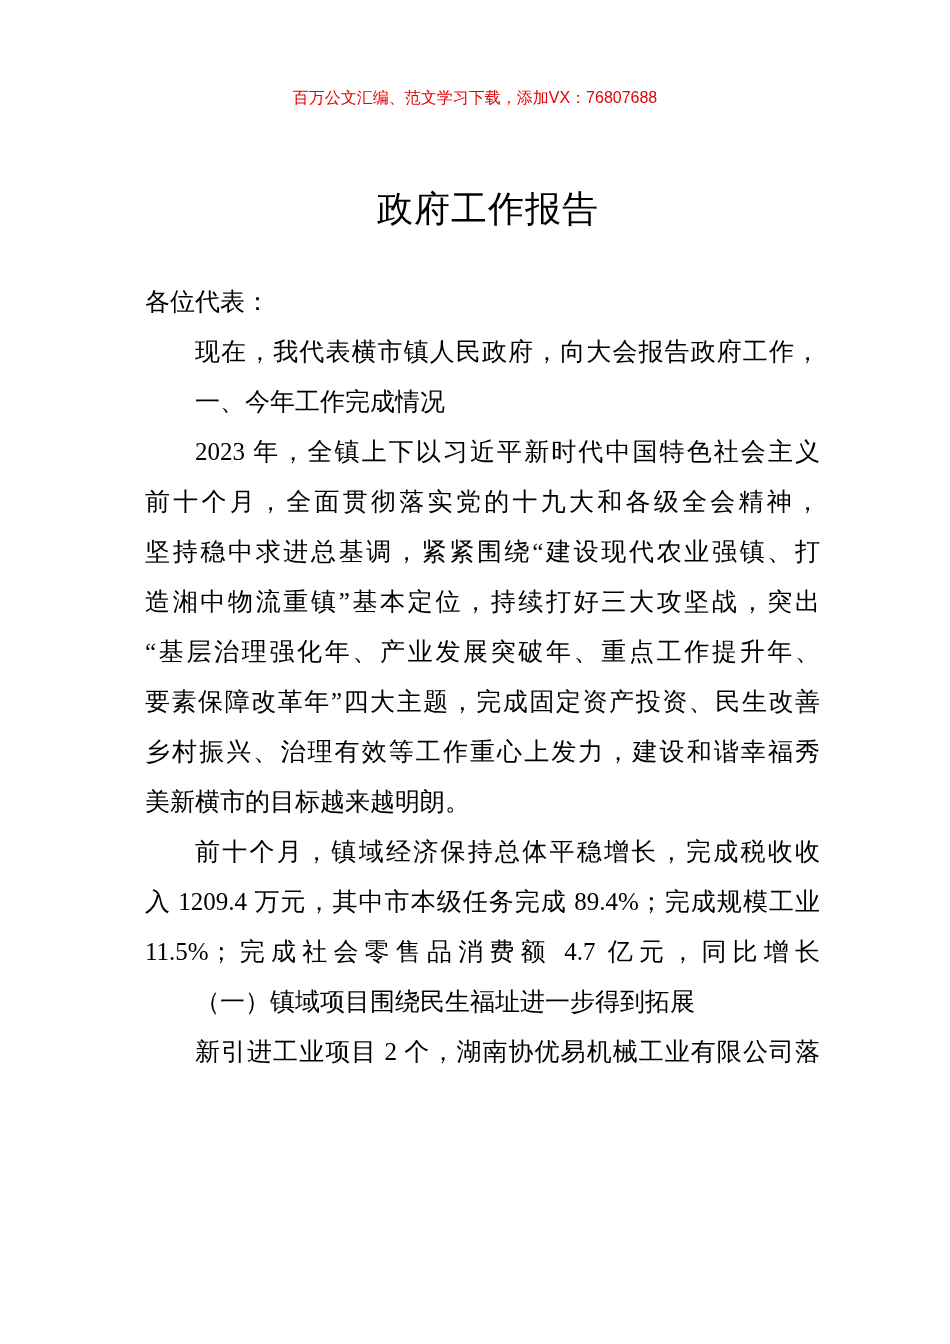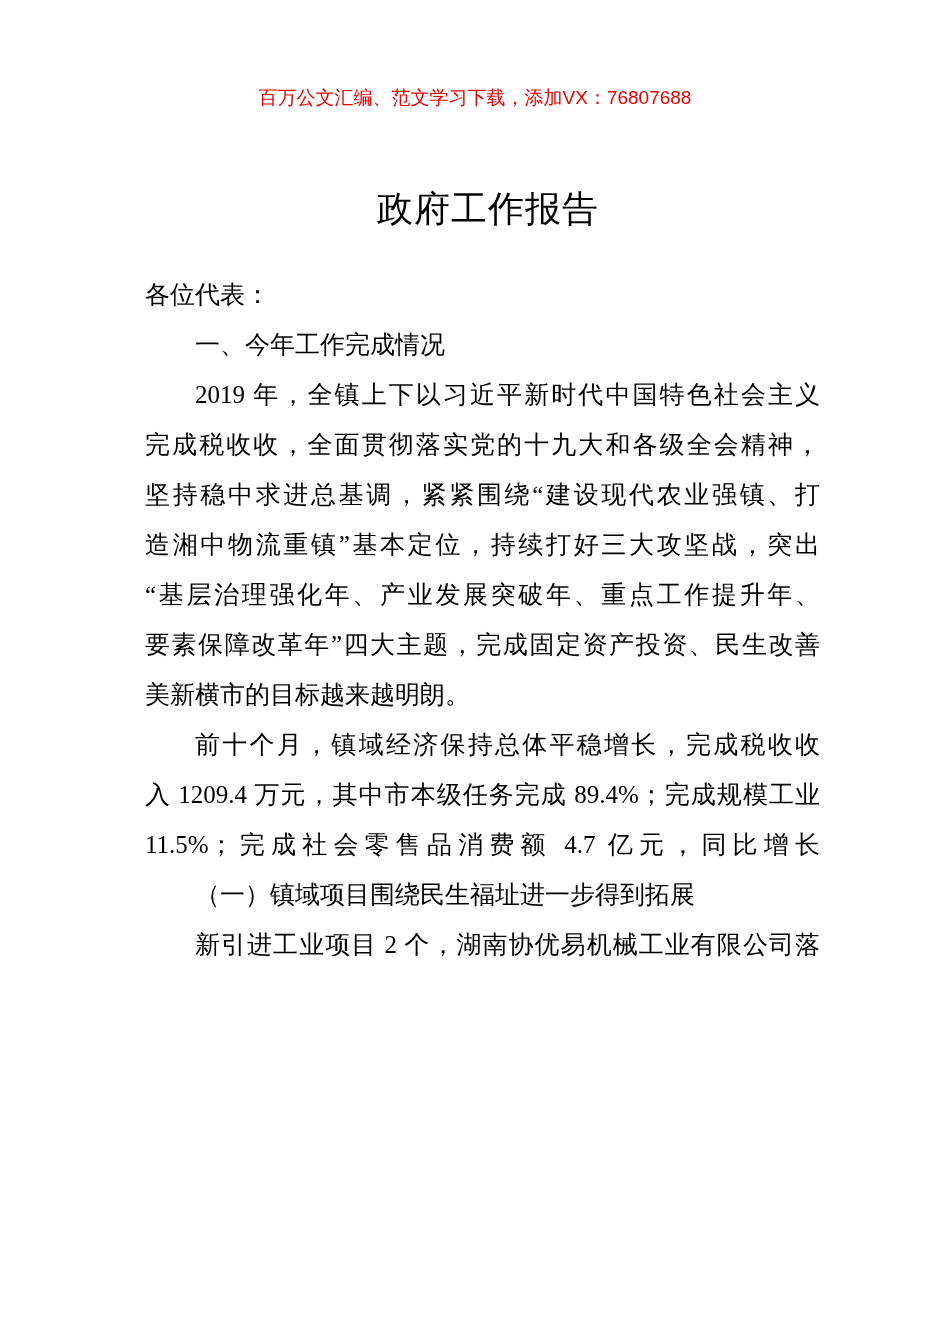--- a/index.html
+++ b/index.html
@@ -15,40 +15,40 @@
     color: #000000;
     overflow: hidden;
     font-family: "Liberation Serif", "DejaVu Serif", serif;
   }
   .promo {
     position: absolute;
     top: 84px;
     left: 0;
     width: 100%;
     text-align: center;
-    font-size: 19px;
+    font-size: 16px;
     line-height: 28px;
     font-family: "Liberation Sans", "DejaVu Sans", sans-serif;
   }
   .title {
     position: absolute;
     top: 176px;
     left: 0;
     width: 100%;
     margin: 13px;
     text-align: center;
     font-size: 36px;
     font-weight: 400;
     line-height: 40px;
     letter-spacing: 1px;
     font-family: "Liberation Sans", "DejaVu Sans", sans-serif;
   }
   .doc-body {
     position: absolute;
-    top: 270px;
+    top: 277px;
     left: 145px;
     width: 675px;
     font-size: 25px;
     line-height: 50px;
   }
   .line {
     text-align: justify;
     text-align-last: left;
     white-space: normal;
   }
@@ -61,27 +61,29 @@
   }
 </style>
 </head>
 <body>
 
 <div class="page">
   <div class="promo" style="color: rgb(230, 0, 0);">百万公文汇编、范文学习下载，添加VX：76807688</div>
   <h1 class="title">政府工作报告</h1>
   <div class="doc-body" id="doc-body">
       <div class="line">各位代表：</div>
+      <div class="line indent just">现在，我代表横市镇人民政府，向大会报告政府工作，</div>
       <div class="line indent">一、今年工作完成情况</div>
-      <div class="line indent just">2019 年，全镇上下以习近平新时代中国特色社会主义</div>
-      <div class="line just">完成税收收，全面贯彻落实党的十九大和各级全会精神，</div>
+      <div class="line indent just">2023 年，全镇上下以习近平新时代中国特色社会主义</div>
+      <div class="line just">前十个月，全面贯彻落实党的十九大和各级全会精神，</div>
       <div class="line just">坚持稳中求进总基调，紧紧围绕“建设现代农业强镇、打</div>
       <div class="line just">造湘中物流重镇”基本定位，持续打好三大攻坚战，突出</div>
       <div class="line just">“基层治理强化年、产业发展突破年、重点工作提升年、</div>
       <div class="line just">要素保障改革年”四大主题，完成固定资产投资、民生改善</div>
+      <div class="line just">乡村振兴、治理有效等工作重心上发力，建设和谐幸福秀</div>
       <div class="line">美新横市的目标越来越明朗。</div>
       <div class="line indent just">前十个月，镇域经济保持总体平稳增长，完成税收收</div>
       <div class="line just">入 1209.4 万元，其中市本级任务完成 89.4%；完成规模工业</div>
       <div class="line just">11.5%；完成社会零售品消费额 4.7 亿元，同比增长</div>
       <div class="line indent">（一）镇域项目围绕民生福址进一步得到拓展</div>
       <div class="line indent just">新引进工业项目 2 个，湖南协优易机械工业有限公司落</div>
     </div>
 </div>
 
 </body></html>

